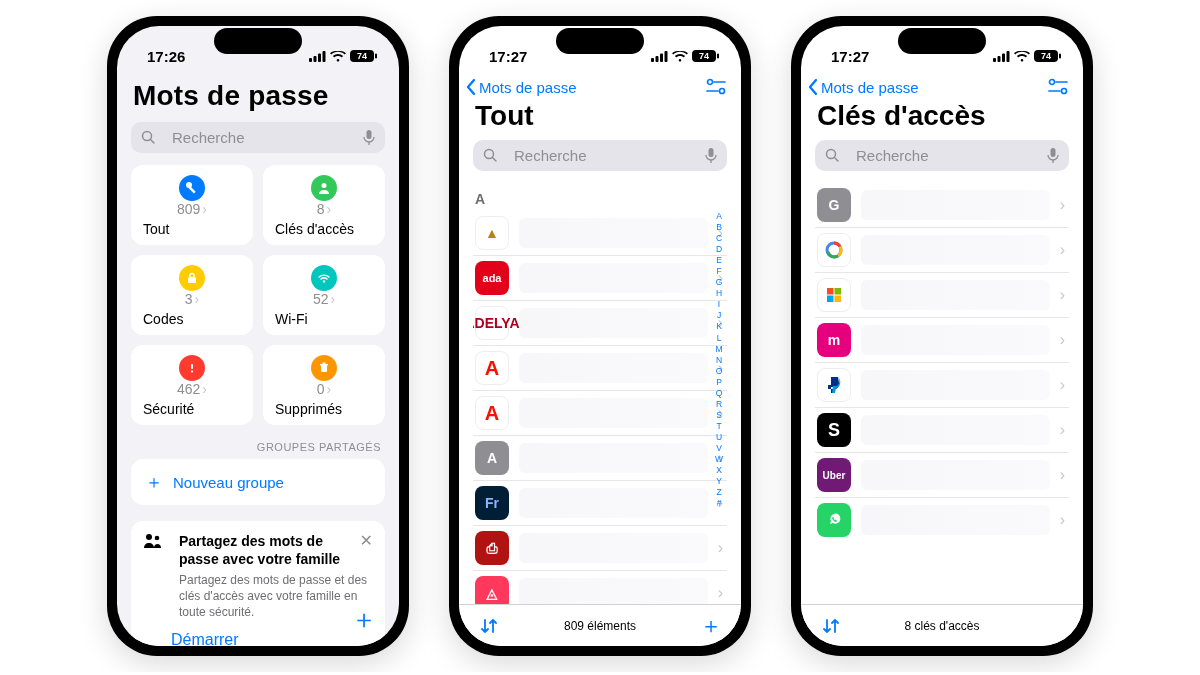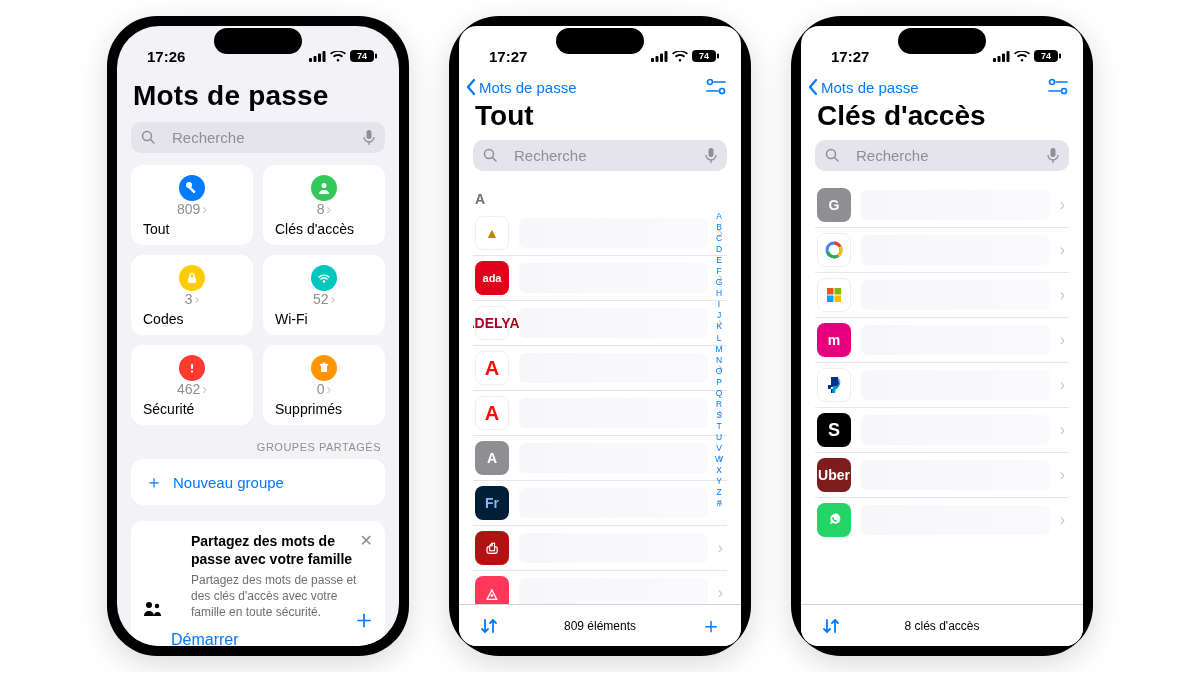--- a/index.html
+++ b/index.html
@@ -5,21 +5,21 @@
   * { box-sizing: border-box; margin: 0; padding: 0; font-family: -apple-system, "SF Pro Text", "Helvetica Neue", Arial, sans-serif; }
   body { background: #fff; display: flex; justify-content: center; gap: 40px; padding: 16px 10px; }
   .phone {
     width: 302px; height: 640px; background: #000; border-radius: 50px; padding: 10px;
     position: relative; box-shadow: 0 8px 30px rgba(0,0,0,.15);
   }
   .screen {
     width: 100%; height: 100%; background: #f2f2f7; border-radius: 42px; overflow: hidden;
     position: relative; display: flex; flex-direction: column;
   }
-  .screen.white { background: #fff; border-radius: 18px; }
+  .screen.white { background: #fff; }
   .island {
     position: absolute; top: 12px; left: 50%; transform: translateX(-50%);
     width: 88px; height: 26px; background: #000; border-radius: 18px; z-index: 50;
   }
   .statusbar {
     height: 48px; display: flex; align-items: center; justify-content: space-between;
     padding: 12px 22px 0 30px; font-weight: 600; font-size: 15px;
   }
   .sb-right { display: flex; align-items: center; gap: 4px; }
   .signal, .wifi, .batt { display: inline-block; }
@@ -43,21 +43,21 @@
   }
   .tile-count { color: #8e8e93; font-size: 14px; display: flex; align-items: center; gap: 2px; }
   .chev { color: #c7c7cc; }
   .tile-label { font-size: 14px; color: #000; }
   .section-header { color: #8e8e93; font-size: 11px; font-weight: 500; letter-spacing: .5px; margin: 16px 4px 6px; text-transform: uppercase; text-align: right; }
   .row-card { background: #fff; border-radius: 12px; padding: 11px 14px; display: flex; align-items: center; gap: 10px; }
   .row-card.plus { color: #007aff; font-size: 15px; }
   .promo {
     background: #fff; border-radius: 12px; padding: 12px 12px 10px; margin-top: 16px; position: relative;
   }
-  .promo-top { display: flex; gap: 28px; align-items: flex-end; }
+  .promo-top { display: flex; gap: 16px; align-items: flex-start; }
   .promo-title { font-size: 14px; font-weight: 600; line-height: 1.25; padding-right: 18px; }
   .promo-body { font-size: 12px; color: #6e6e73; margin-top: 4px; line-height: 1.35; }
   .promo-cta { color: #007aff; font-size: 16px; margin-top: 10px; margin-left: 28px; }
   .promo-x { position: absolute; top: 10px; right: 12px; color: #8e8e93; font-size: 16px; }
   .footer-right-plus { position: absolute; right: 22px; bottom: 14px; color: #007aff; font-size: 26px; font-weight: 300; line-height: 1; }
 
   .navbar {
     display: flex; align-items: center; justify-content: space-between; padding: 4px 14px 4px 6px;
   }
   .back { display: flex; align-items: center; color: #007aff; font-size: 15px; gap: 2px; }
@@ -524,21 +524,21 @@
             </span>
             <span class="blur-block"></span>
             <span class="row-chev">›</span>
           </div>
         <div class="list-row">
             <span class="app-icon" style="background:#000;color:#fff;font-size:18px">S</span>
             <span class="blur-block"></span>
             <span class="row-chev">›</span>
           </div>
         <div class="list-row">
-            <span class="app-icon" style="background:#7f1d1d;color:#fff;font-size:14px">Uber</span>
+            <span class="app-icon" style="background:#701a75;color:#fff;font-size:10px">Uber</span>
             <span class="blur-block"></span>
             <span class="row-chev">›</span>
           </div>
         <div class="list-row">
             <span class="app-icon" style="background:#25d366">
               <svg width="18" height="18" viewBox="0 0 18 18">
                 <circle cx="9" cy="9" r="7" fill="#25d366"></circle>
                 <path d="M5 13l1-3a5 5 0 1 1 2 2z" fill="#fff"></path>
                 <path d="M7 7c0 0 .5 1.5 1.5 2.5S11 11 11 11l.7-.7c.2-.2.2-.5 0-.7l-.8-.8c-.2-.2-.5-.2-.7 0l-.3.3c-.5-.3-1-.8-1.3-1.3l.3-.3c.2-.2.2-.5 0-.7L8.1 6.3c-.2-.2-.5-.2-.7 0L7 7z" fill="#25d366"></path>
               </svg>

